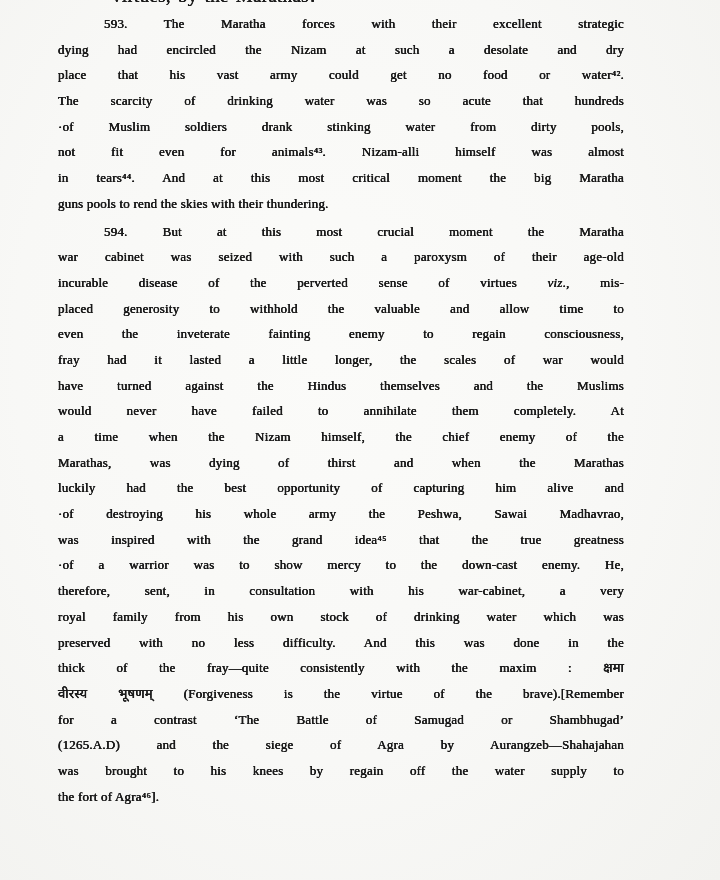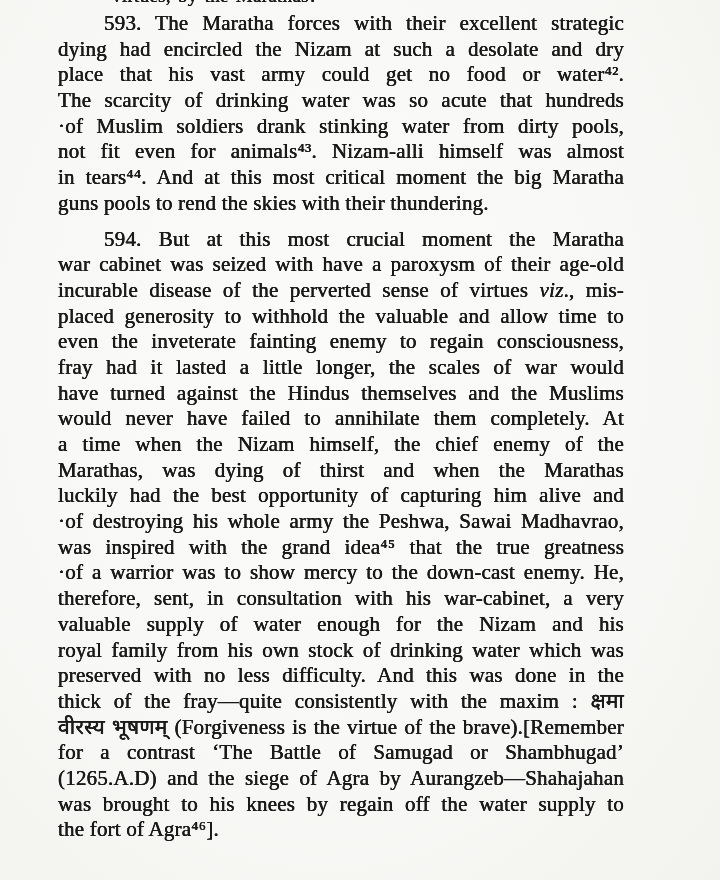--- a/index.html
+++ b/index.html
@@ -37,24 +37,24 @@
     word-spacing: 2px;
     white-space: nowrap;
   }
   .text-block {
     position: absolute;
     top: 11px;
     left: 58px;
     width: 566px;
   }
   .paragraph + .paragraph {
-    margin-top: 10px;
+    margin-top: 2px;
   }
   .line {
-    font-size: 21px;
+    font-size: 13px;
     line-height: 25.7px;
     height: 25.7px;
     text-align: justify;
     text-align-last: justify;
     letter-spacing: 0.2px;
     white-space: normal;
     overflow: visible;
   }
   .line.first {
     text-indent: 46px;
@@ -77,35 +77,34 @@
         <div class="line">dying had encircled the Nizam at such a desolate and dry</div>
         <div class="line">place that his vast army could get no food or water⁴².</div>
         <div class="line">The scarcity of drinking water was so acute that hundreds</div>
         <div class="line">·of Muslim soldiers drank stinking water from dirty pools,</div>
         <div class="line">not fit even for animals⁴³. Nizam-alli himself was almost</div>
         <div class="line">in tears⁴⁴. And at this most critical moment the big Maratha</div>
         <div class="line last">guns pools to rend the skies with their thundering.</div>
       </div>
       <div class="paragraph">
         <div class="line first">594. But at this most crucial moment the Maratha</div>
-        <div class="line">war cabinet was seized with have a paroxysm of their age-old</div>
+        <div class="line">war cabinet was seized with such a paroxysm of their age-old</div>
         <div class="line">incurable disease of the perverted sense of virtues <i>viz</i>., mis-</div>
         <div class="line">placed generosity to withhold the valuable and allow time to</div>
         <div class="line">even the inveterate fainting enemy to regain consciousness,</div>
         <div class="line">fray had it lasted a little longer, the scales of war would</div>
         <div class="line">have turned against the Hindus themselves and the Muslims</div>
         <div class="line">would never have failed to annihilate them completely. At</div>
         <div class="line">a time when the Nizam himself, the chief enemy of the</div>
         <div class="line">Marathas, was dying of thirst and when the Marathas</div>
         <div class="line">luckily had the best opportunity of capturing him alive and</div>
         <div class="line">·of destroying his whole army the Peshwa, Sawai Madhavrao,</div>
         <div class="line">was inspired with the grand idea⁴⁵ that the true greatness</div>
         <div class="line">·of a warrior was to show mercy to the down-cast enemy. He,</div>
         <div class="line">therefore, sent, in consultation with his war-cabinet, a very</div>
-        <div class="line">valuable supply of water enough for the Nizam and his</div>
         <div class="line">royal family from his own stock of drinking water which was</div>
         <div class="line">preserved with no less difficulty. And this was done in the</div>
         <div class="line">thick of the fray—quite consistently with the maxim : क्षमा</div>
         <div class="line">वीरस्य भूषणम् (Forgiveness is the virtue of the brave).[Remember</div>
         <div class="line">for a contrast ‘The Battle of Samugad or Shambhugad’</div>
         <div class="line">(1265.A.D) and the siege of Agra by Aurangzeb—Shahajahan</div>
         <div class="line">was brought to his knees by regain off the water supply to</div>
         <div class="line last">the fort of Agra⁴⁶].</div>
       </div>
     </div>

